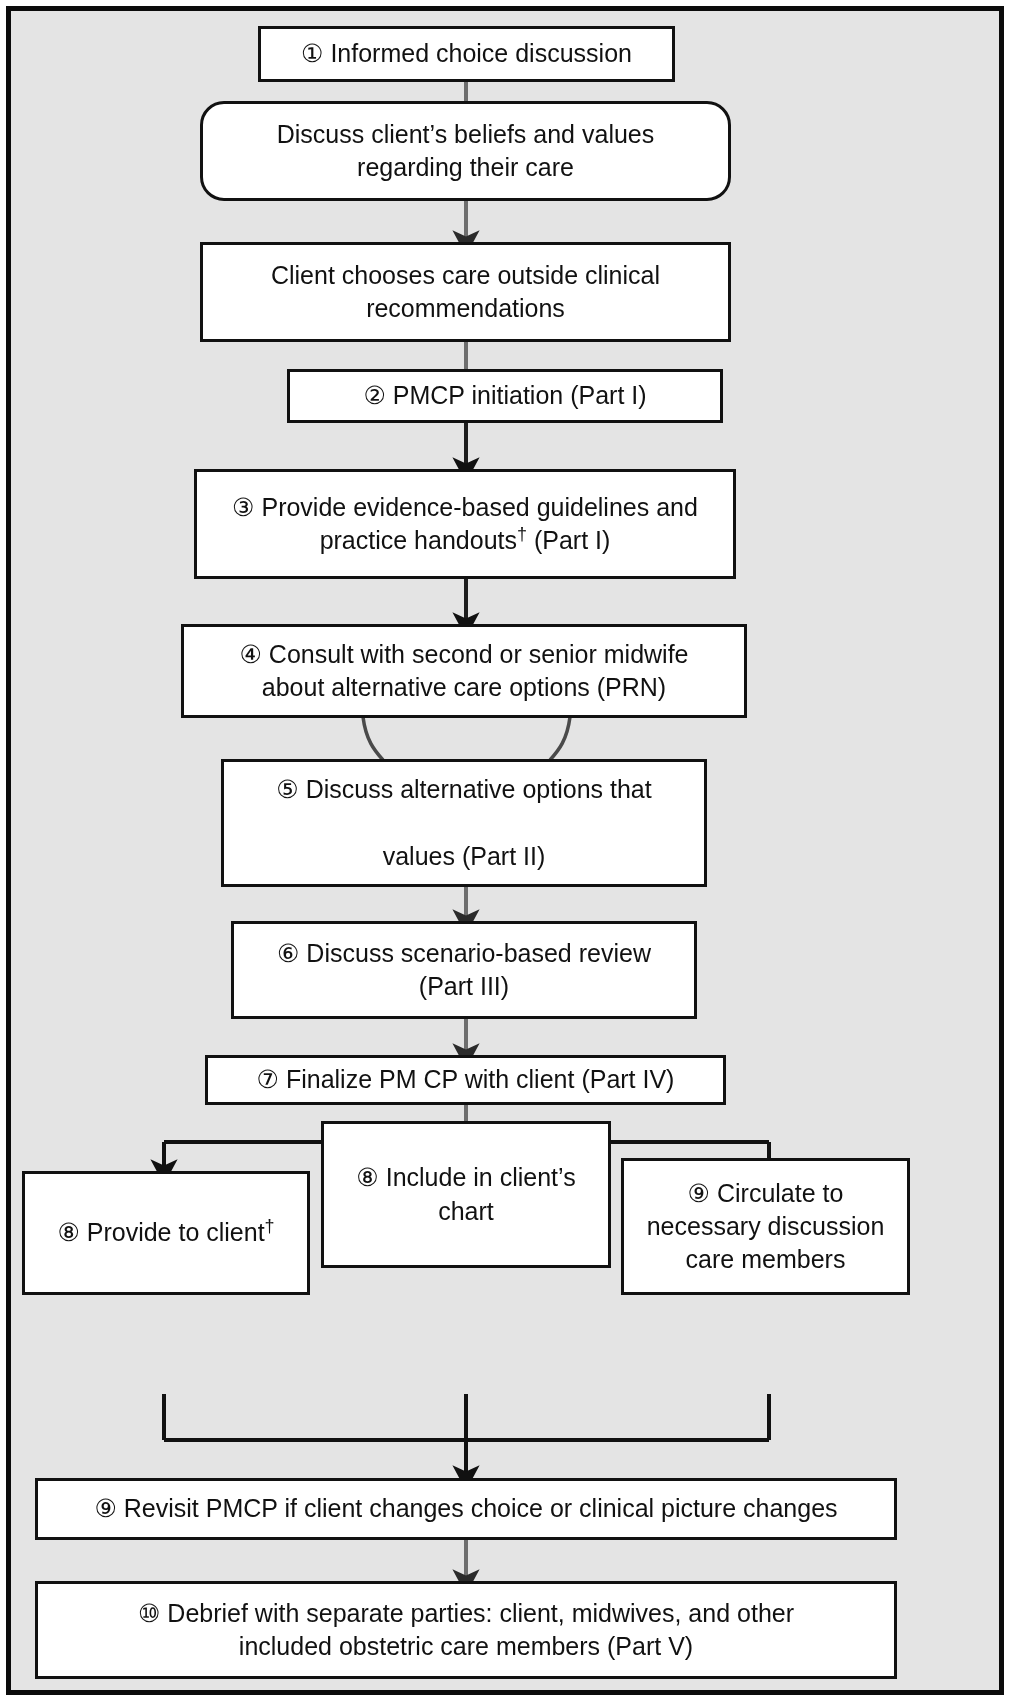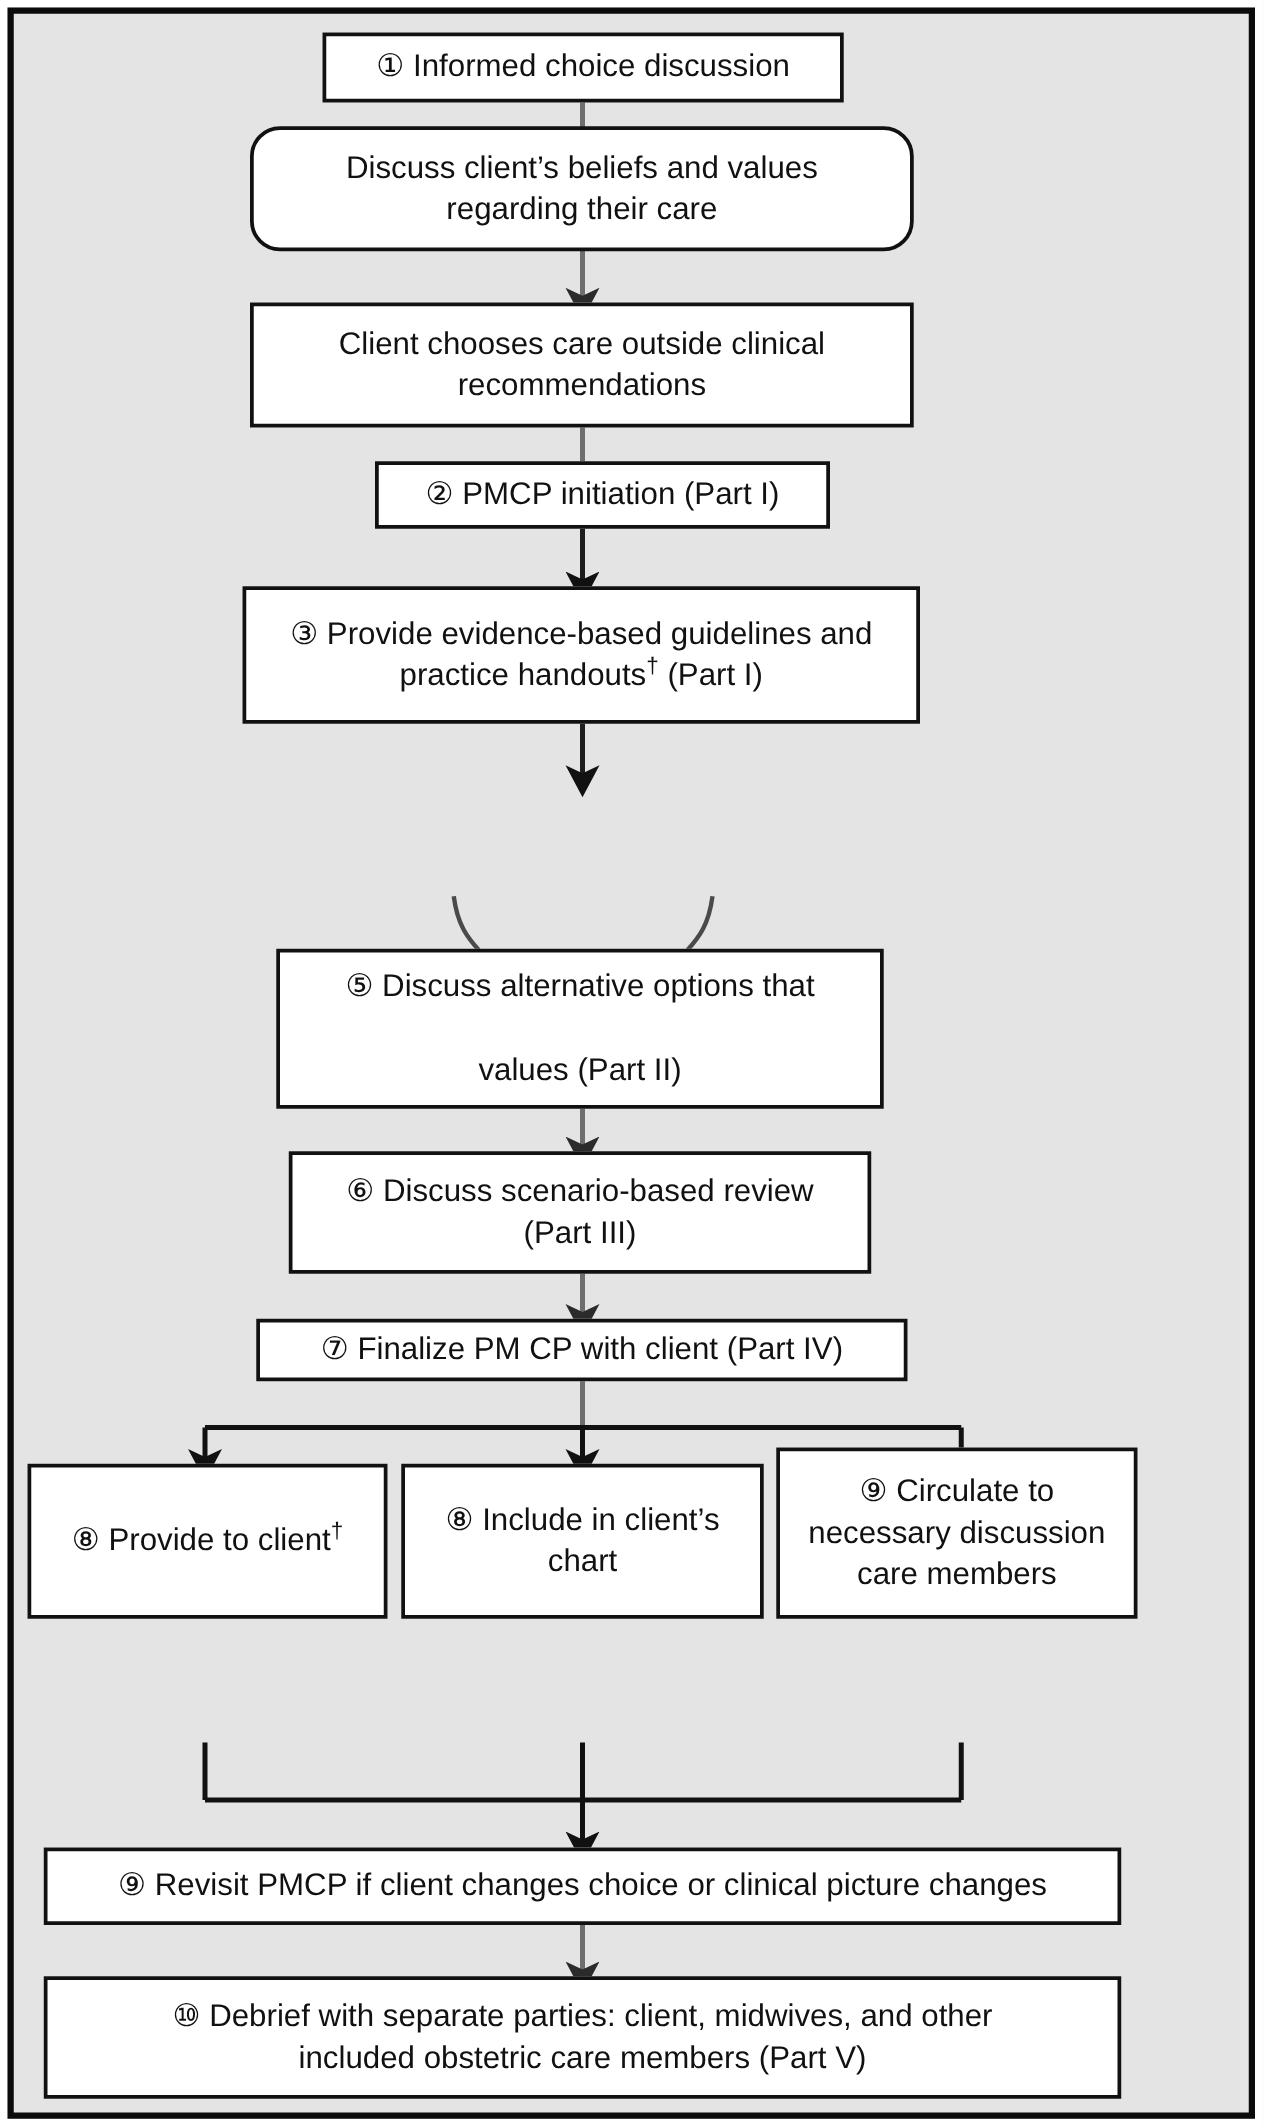--- a/index.html
+++ b/index.html
@@ -114,31 +114,37 @@
     </span>
   </div>
 
   <div class="node" style="left:200px; top:242px; width:531px; height:100px;">
     <span class="txt">
       <span>Client chooses care outside clinical</span><br>
       <span>recommendations</span>
     </span>
   </div>
 
-  <div class="node" style="left:300px; top:369px; width:364px; height:54px;">
+  <div class="node" style="left:287px; top:369px; width:436px; height:54px;">
     <span class="txt">② PMCP initiation (Part I)</span>
   </div>
 
   <div class="node" style="left:194px; top:469px; width:542px; height:110px;">
     <span class="txt">
       <span>③ Provide evidence-based guidelines and</span><br>
       <span>practice handouts<sup class="dag">†</sup> (Part I)</span>
     </span>
   </div>
 
+  <div class="node" style="left:181px; top:624px; width:566px; height:94px;">
+    <span class="txt">
+      <span>④ Consult with second or senior midwife</span><br>
+      <span>about alternative care options (PRN)</span>
+    </span>
+  </div>
 
   <div class="node" style="left:221px; top:759px; width:486px; height:128px;">
     <span class="txt">
       <span>⑤ Discuss alternative options that</span><br>
       <br>
       <span>values (Part II)</span>
     </span>
   </div>
 
   <div class="node" style="left:231px; top:921px; width:466px; height:98px;">
@@ -151,21 +157,21 @@
   <div class="node" style="left:205px; top:1055px; width:521px; height:50px;">
     <span class="txt">⑦ Finalize PM CP with client (Part IV)</span>
   </div>
 
   <div class="node" style="left:22px; top:1171px; width:288px; height:124px;">
     <span class="txt">
       <span>⑧ Provide to client<sup class="dag">†</sup></span>
     </span>
   </div>
 
-  <div class="node" style="left:321px; top:1171px; width:290px; height:124px;justify-content:center;">
+  <div class="node" style="left:321px; top:1121px; width:290px; height:147px;justify-content:center;">
     <span class="txt">
       <span>⑧ Include in client’s</span><br>
       <span>chart</span>
     </span>
   </div>
 
   <div class="node" style="left:621px; top:1158px; width:289px; height:137px;">
     <span class="txt">
       <span>⑨ Circulate to</span><br>
       <span>necessary discussion</span><br>

